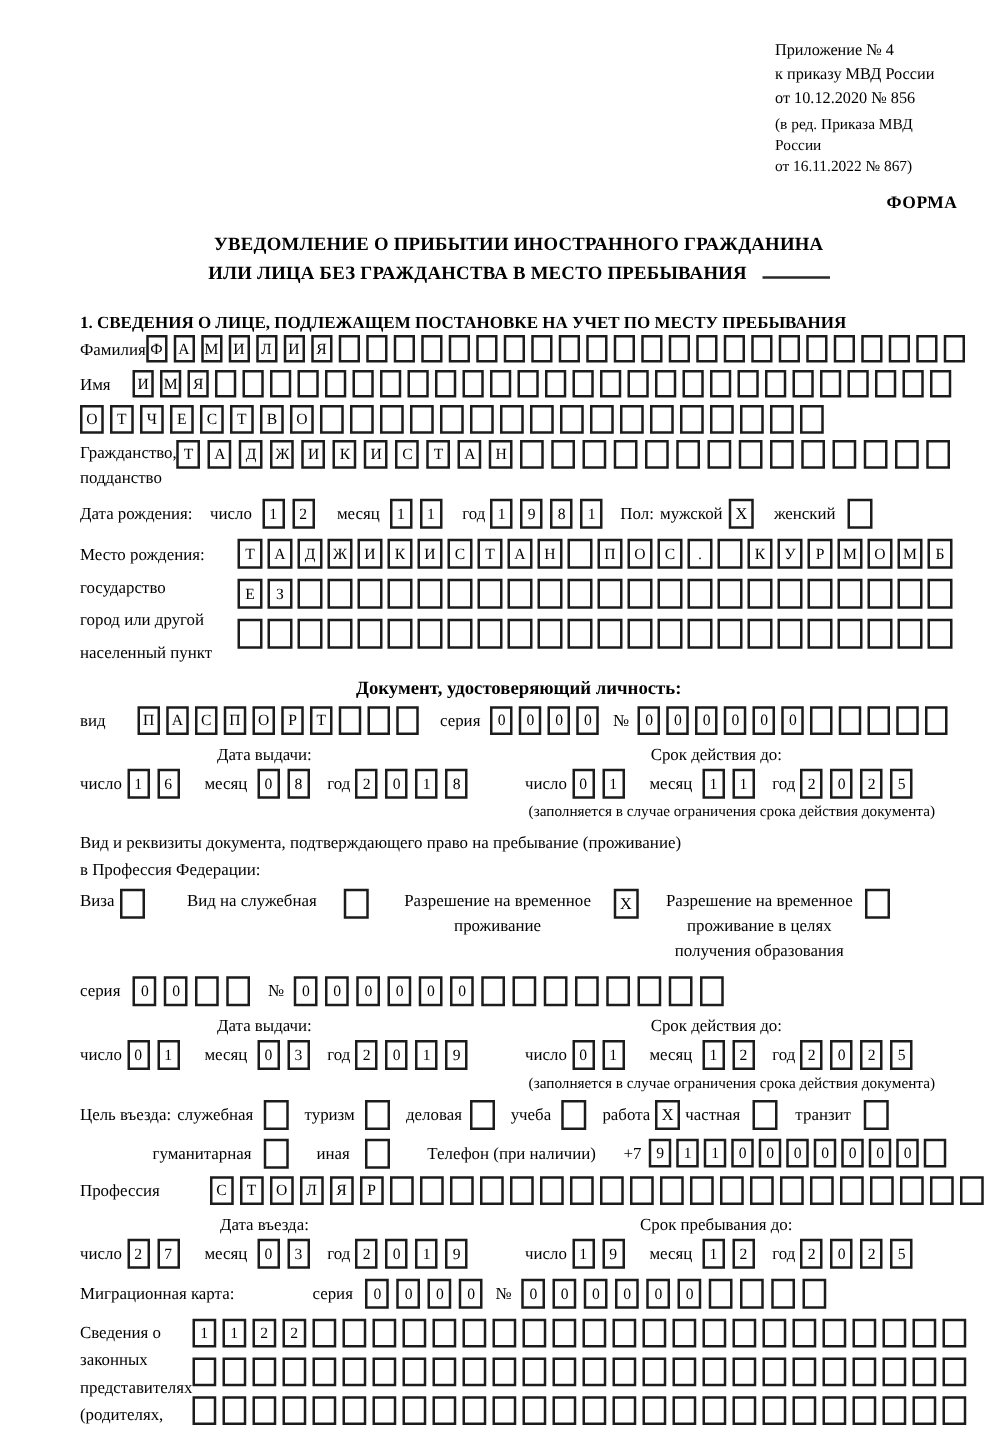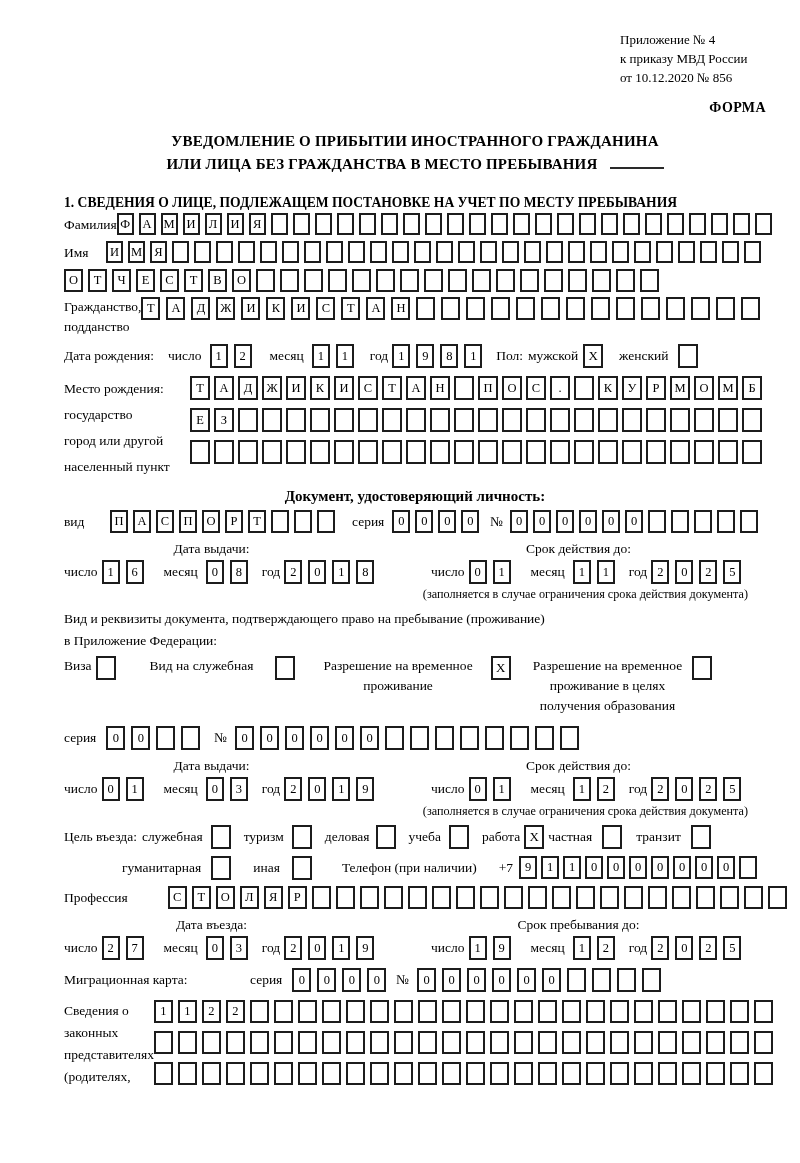--- a/index.html
+++ b/index.html
@@ -51,21 +51,21 @@
   .w-cit { width:86px; }
   .w-place { width:136px; }
   .w-vid { width:46px; }
   .w-mig { width:186px; }
   .w-prof { width:86px; }
   .w-rep { width:104px; }
 
   .doc-head { text-align:center; font-weight:bold; font-size:15px; margin-top:8px; }
 
   
-  .two-col { display:flex; margin-top:7px;gap:11px; }
+  .two-col { display:flex; margin-top:7px; }
   .col-l { width:355px; }
   .col-r { flex:1; padding-left:1px; }
   .d-head { text-align:center; font-size:13.5px; line-height:17px; }
   .col-l .d-head { padding-right:60px; }
   .col-r .d-head { padding-right:40px; }
   .dgroup { display:flex; align-items:flex-start; margin-top:3px; }
   .dgroup .lbl { line-height:24px; }
   .note { font-size:12.2px; text-align:right; padding-right:18px; margin-top:3px; line-height:15px; }
 
   .stack { display:flex; flex-direction:column; }
@@ -76,20 +76,24 @@
 </style>
 </head>
 <body>
 
 <div class="page">
 
   <div class="hdr-block">
     <div>Приложение № 4</div>
     <div>к приказу МВД России</div>
     <div>от 10.12.2020 № 856</div>
+    <div class="hdr-sub">
+      <div>(в ред. Приказа МВД России</div>
+      <div>от 16.11.2022 № 867)</div>
+    </div>
   </div>
   <div class="forma">ФОРМА</div>
 
   <div class="title">
     <div>УВЕДОМЛЕНИЕ О ПРИБЫТИИ ИНОСТРАННОГО ГРАЖДАНИНА</div>
     <div>
       <span>ИЛИ ЛИЦА БЕЗ ГРАЖДАНСТВА В МЕСТО ПРЕБЫВАНИЯ</span><span class="title-underline"></span>
     </div>
   </div>
 
@@ -432,21 +436,21 @@
             <span class="cell">2</span>
             <span class="cell">5</span>
           </span>
       </div>
     </div>
   </div>
   <div class="note">(заполняется в случае ограничения срока действия документа)</div>
 
   <div style="margin-top:6px; line-height:22px;">
     <div>Вид и реквизиты документа, подтверждающего право на пребывание (проживание)</div>
-    <div>в Приложение Федерации:</div>
+    <div>в Профессия Федерации:</div>
   </div>
 
   <div class="frow" style="margin-top:4px;">
     <span class="opt-label">Виза</span>
     <span class="cg cg-box" style="margin-left:4px;">
         <span class="cell">&nbsp;</span>
       </span>
     <span class="opt-label" style="margin-left:34px;">Вид на служебная</span>
     <span class="cg cg-box" style="margin-left:22px;">
         <span class="cell">&nbsp;</span>

